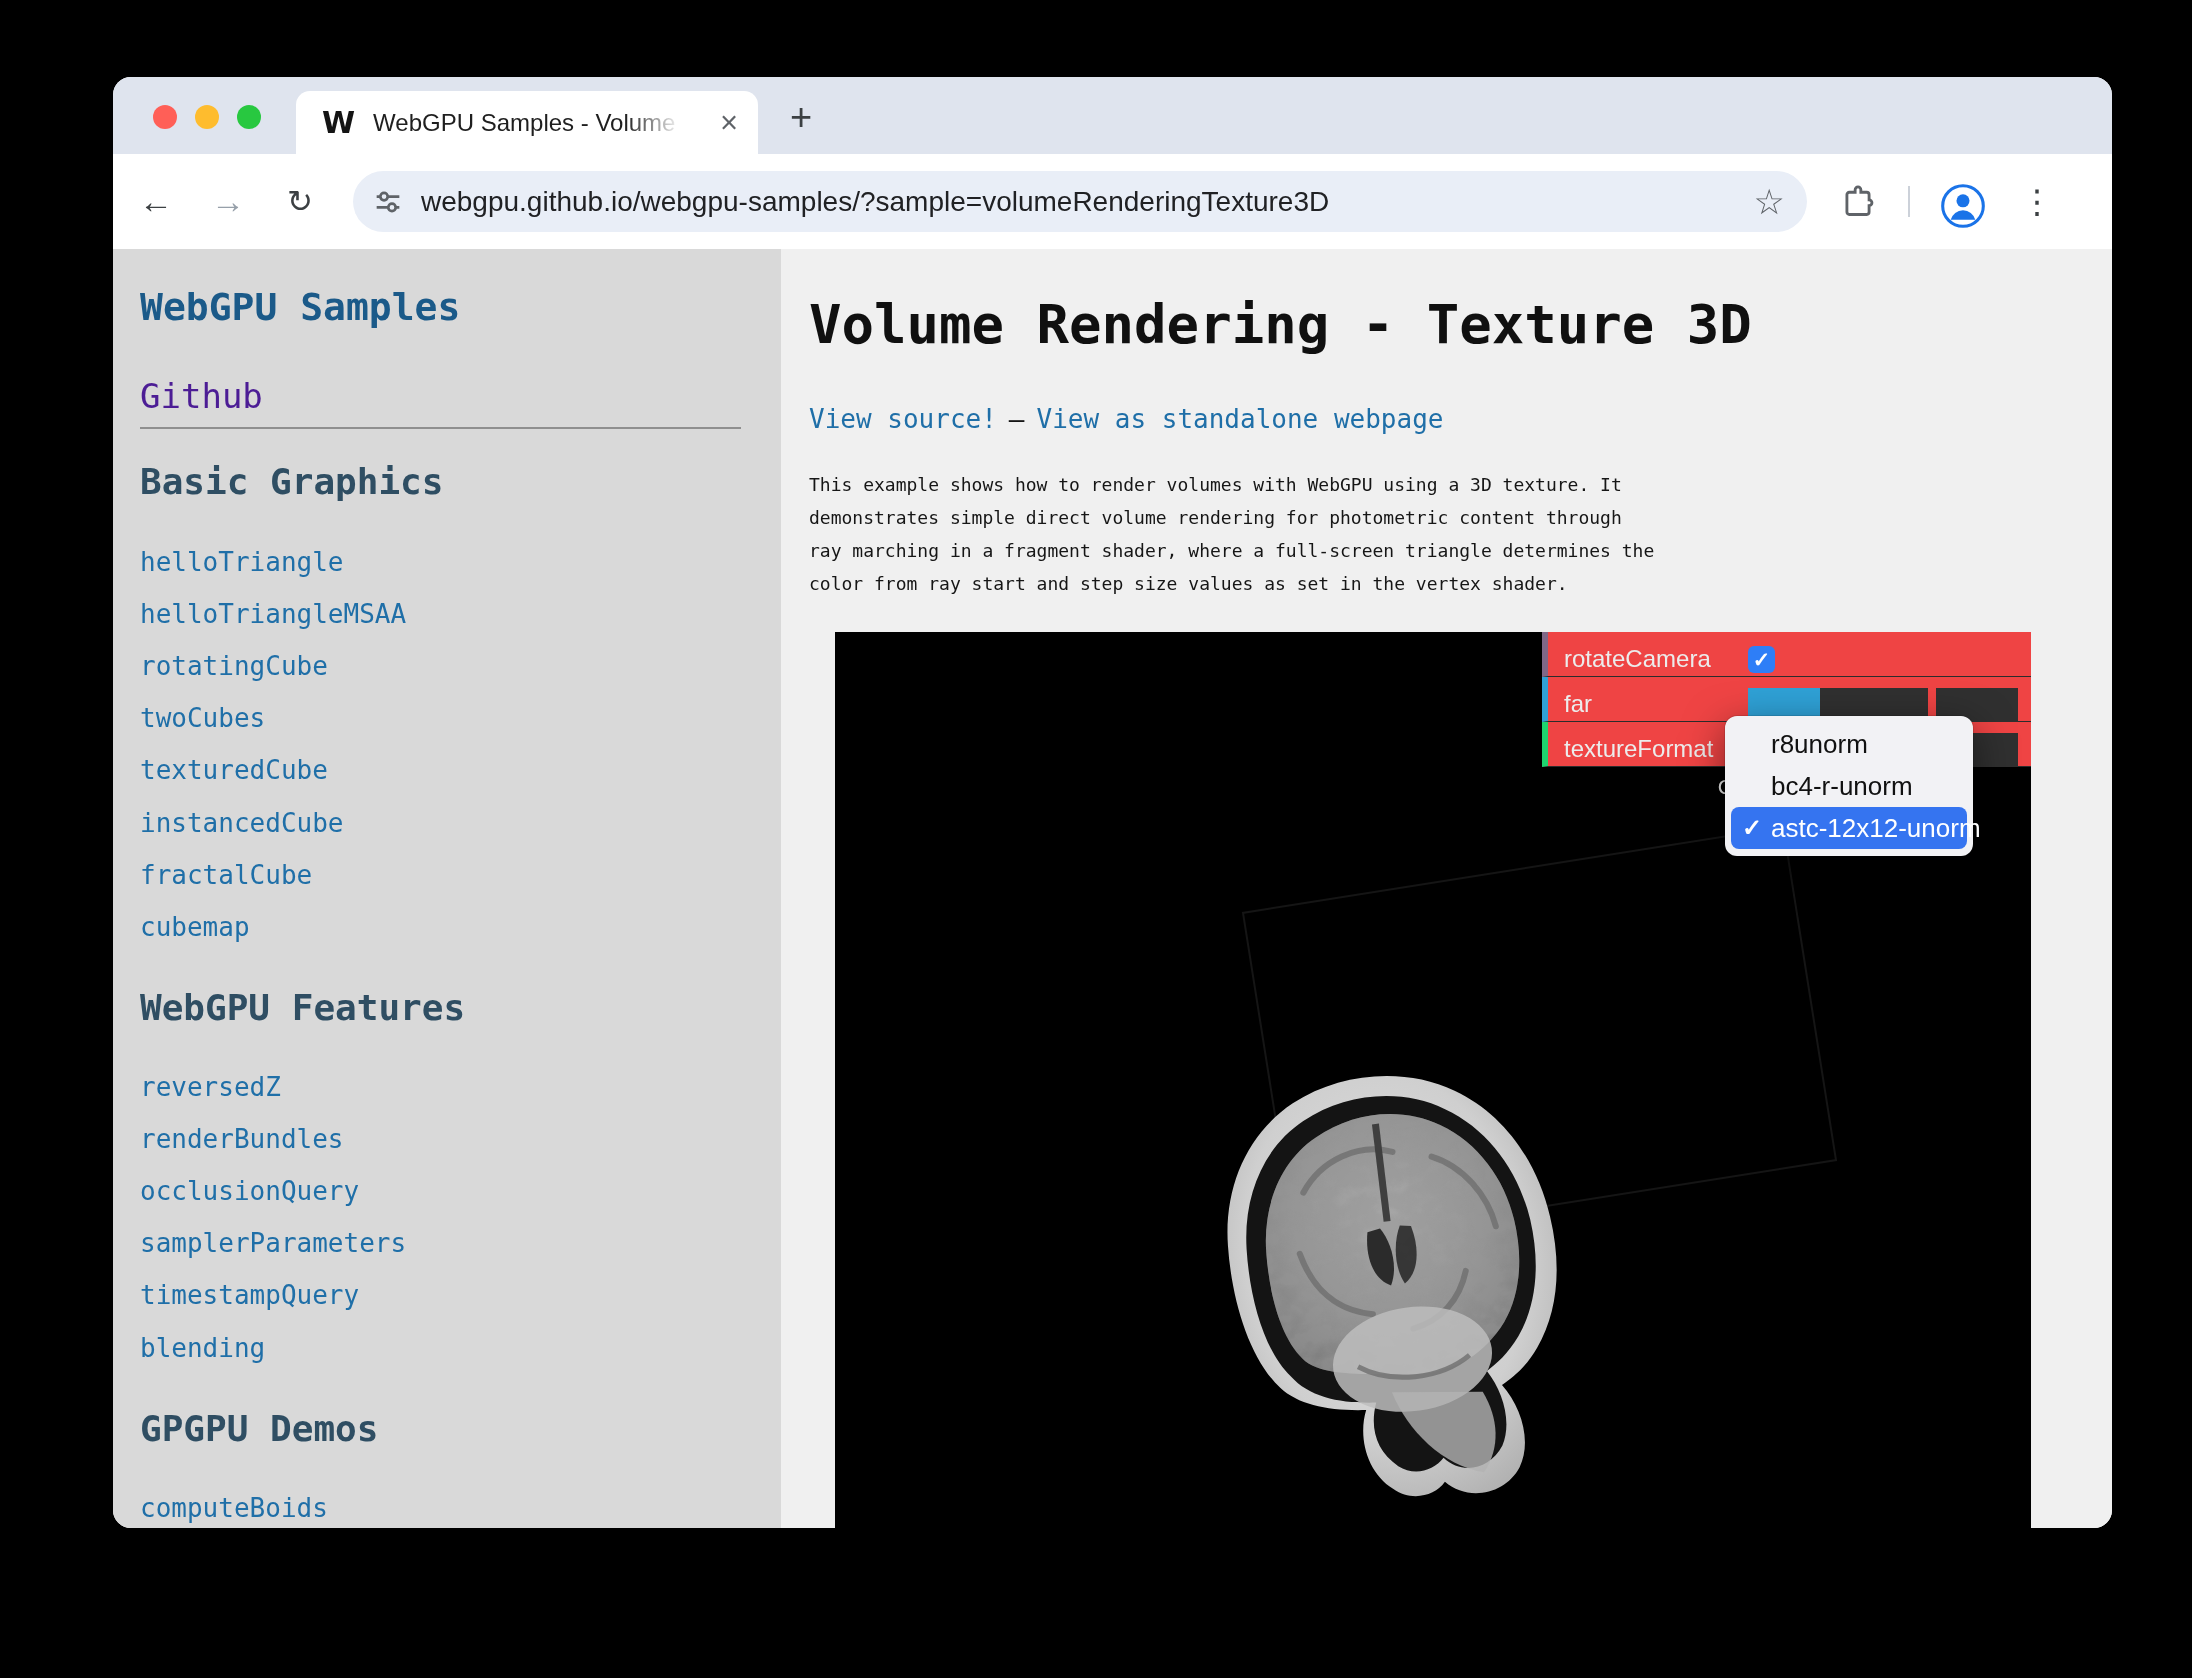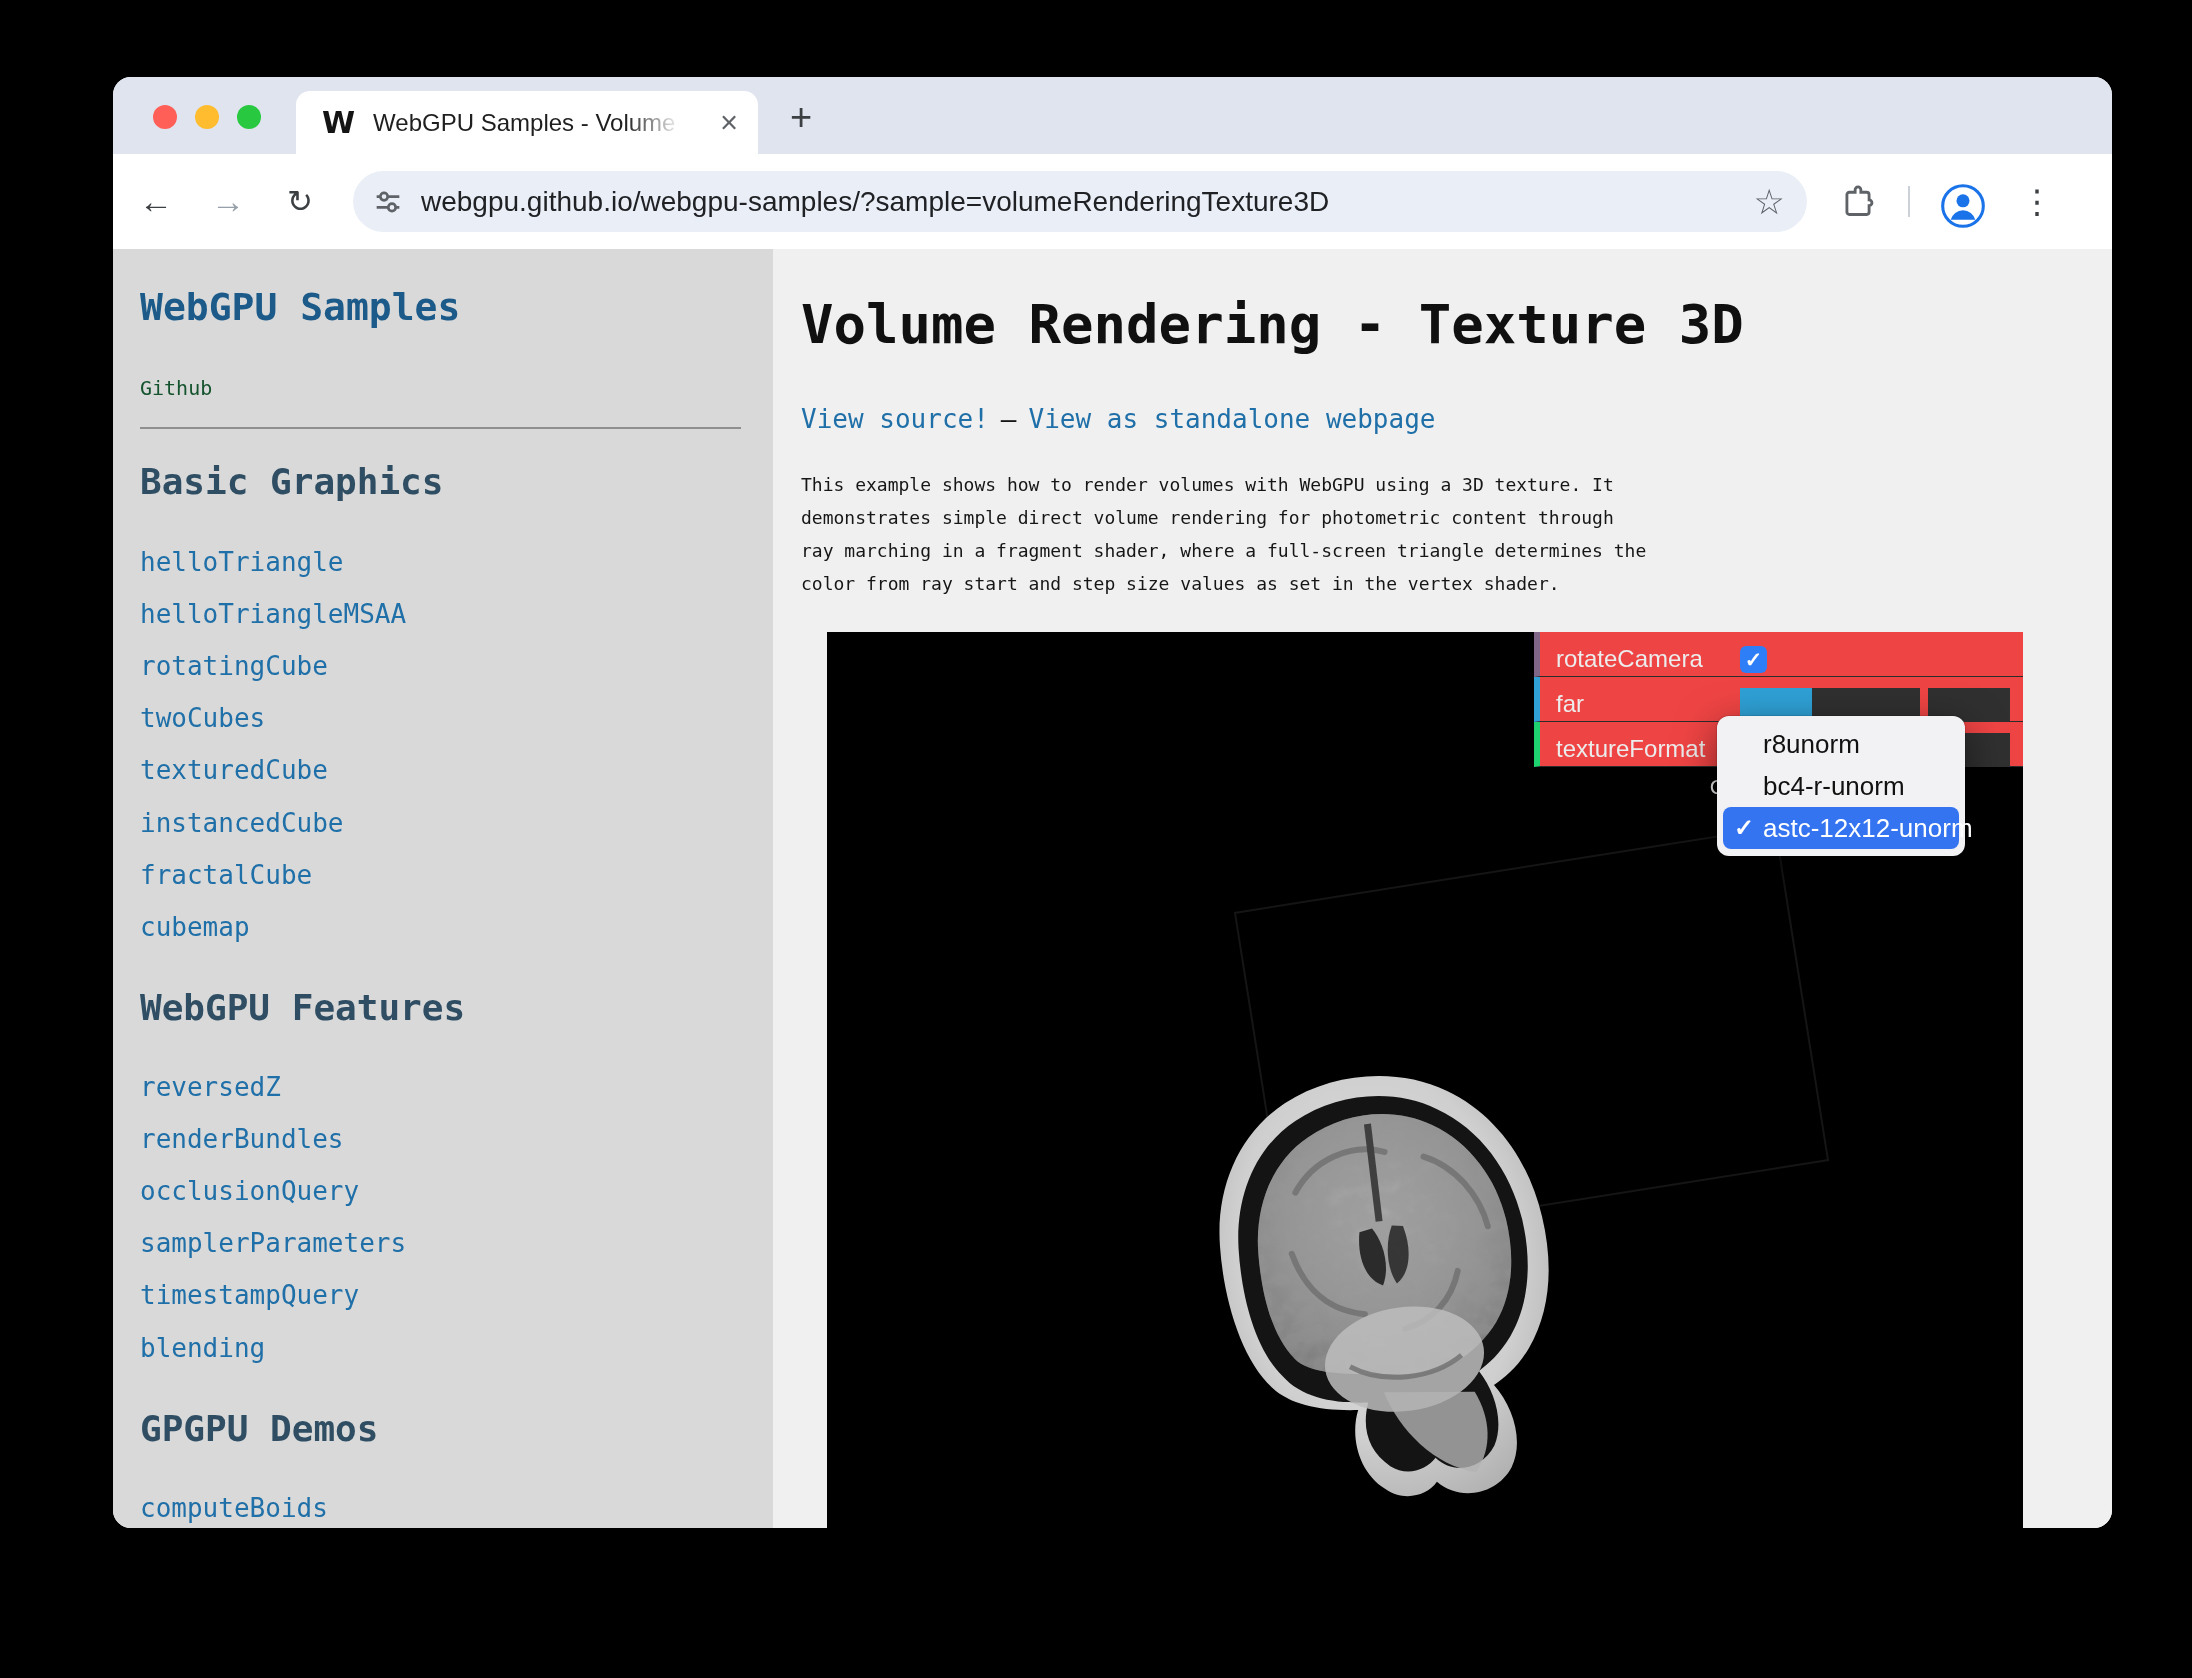--- a/index.html
+++ b/index.html
@@ -42,24 +42,24 @@
   .url-text{margin-left:16px;font-size:28px;color:#202124;white-space:nowrap;overflow:hidden;}
   .star-ic{margin-left:auto;margin-right:22px;font-size:35px;color:#5f6368;line-height:1;}
   .ext-ic{position:absolute;left:1726px;top:28px;}
   .tb-sep{position:absolute;left:1795px;top:32px;width:2px;height:31px;background:#ccd1d9;}
   .avatar{position:absolute;left:1827px;top:29px;width:46px;height:46px;}
   .dots-ic{position:absolute;left:1900px;top:23px;width:48px;height:48px;font-size:33px;color:#3c4043;
        display:flex;align-items:center;justify-content:center;}
   
   .content{display:flex;height:1279px;}
   .sidebar{position:relative;width:660px;flex:none;background:#d9d9d9;
-       font-family:"DejaVu Sans Mono","Liberation Mono",monospace;}
+       font-family:"DejaVu Sans Mono","Liberation Mono",monospace;padding-left:8px;}
   .sb-el{position:absolute;left:27px;white-space:nowrap;}
   .sb-title{top:36px;font-size:38px;font-weight:bold;color:#1b5a89;}
-  .sb-github{top:127px;font-size:20px;color:#14532d;}
+  .sb-github{top:127px;font-size:34px;color:#4c1d95;}
   .sb-divider{position:absolute;left:27px;top:178px;width:601px;height:2px;background:#8f8f8f;}
   .sb-h{font-size:36px;font-weight:bold;color:#2f4e63;}
   .sb-link{font-size:26px;color:#1f6fa8;cursor:default;}
   .main{position:relative;flex:1;background:#f0f0f0;overflow:hidden;
        font-family:"DejaVu Sans Mono","Liberation Mono",monospace;}
   .m-title{position:absolute;left:28px;top:44px;font-size:54px;font-weight:bold;color:#101010;white-space:nowrap;}
   .m-links{position:absolute;left:28px;top:155px;font-size:26px;white-space:nowrap;}
   .m-link{color:#1f6fa8;}
   .m-sep{color:#151515;margin:0 12px;}
   .m-para{position:absolute;left:28px;top:219px;font-size:18px;line-height:33px;color:#161616;}

